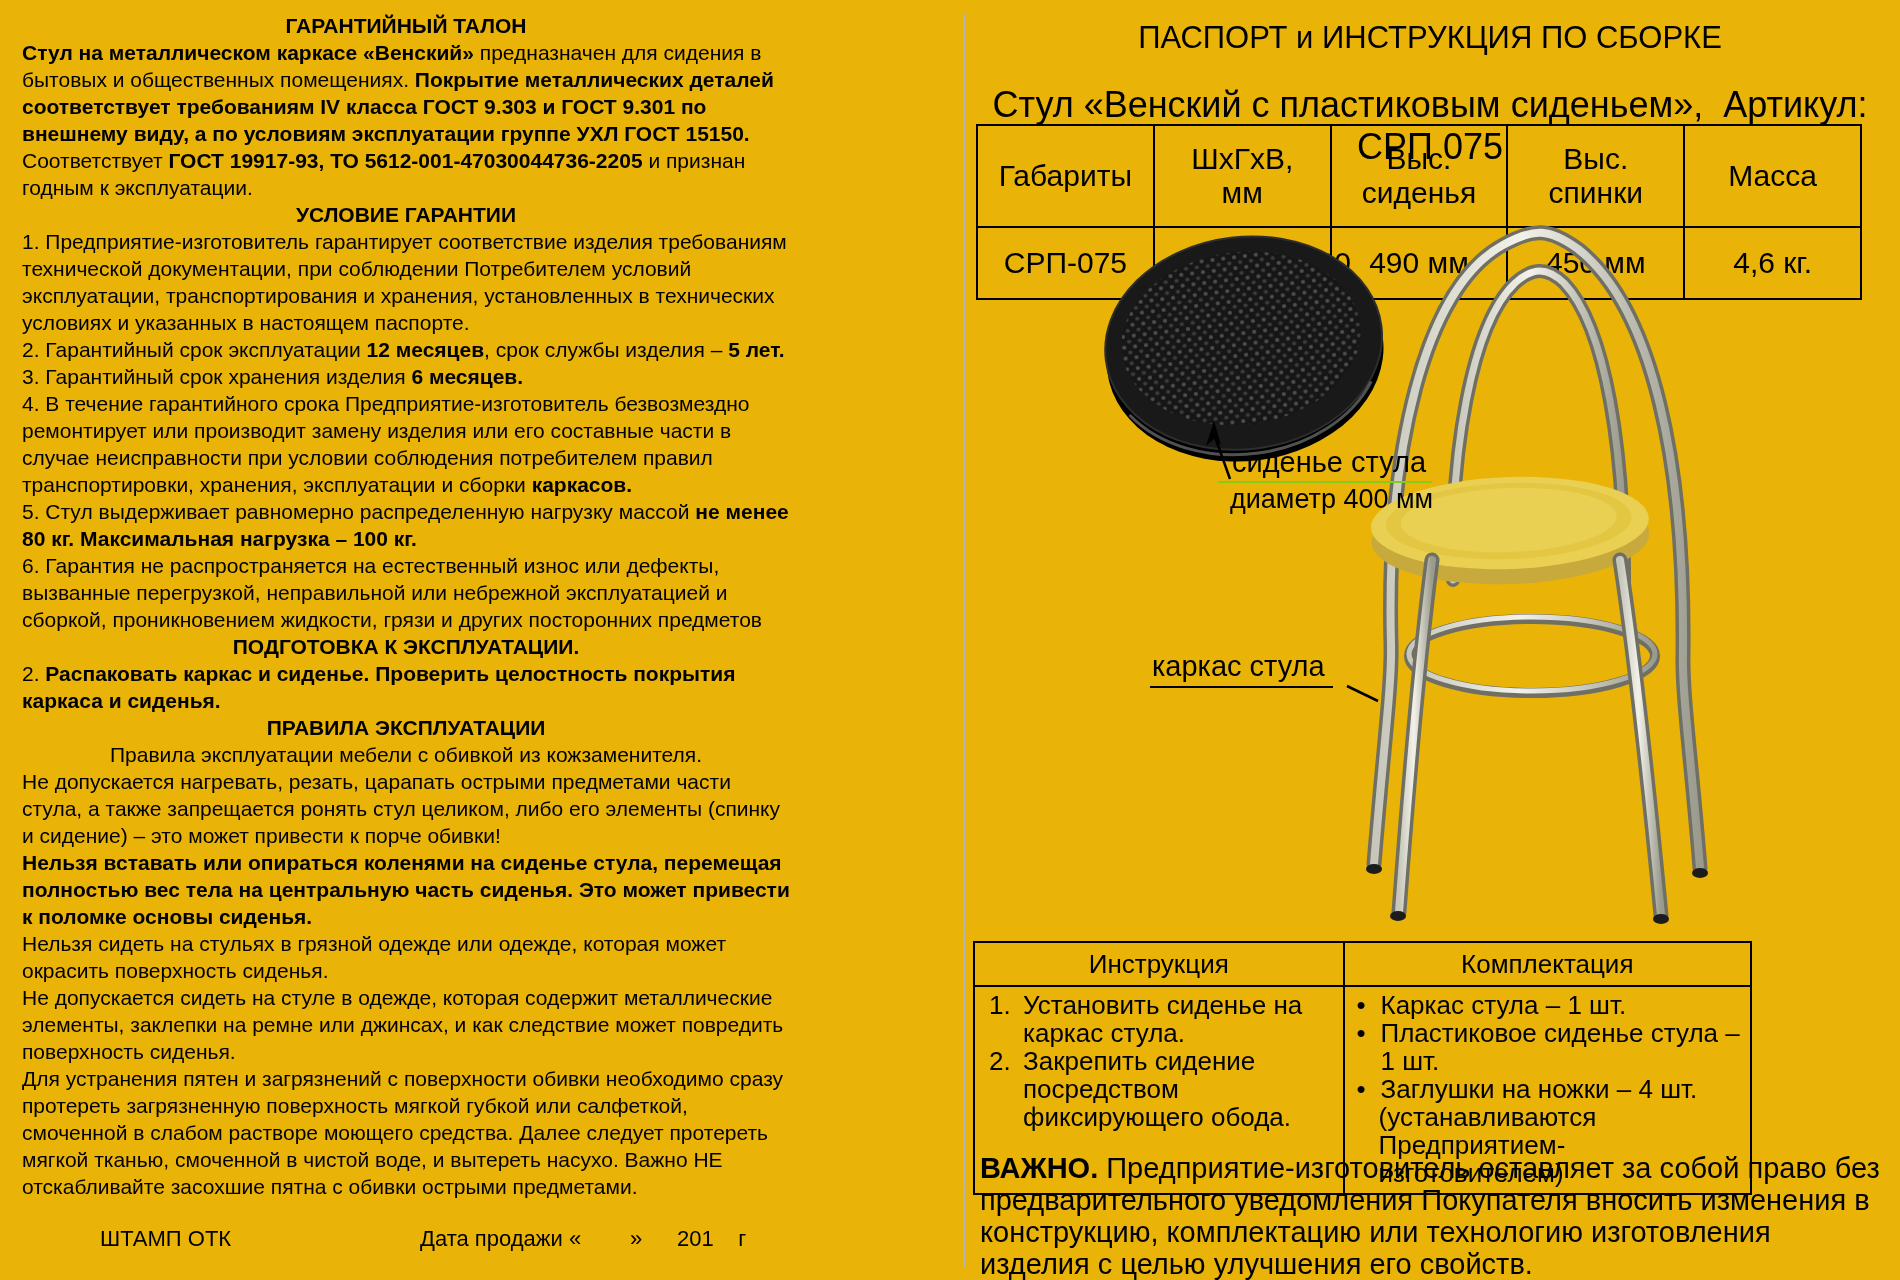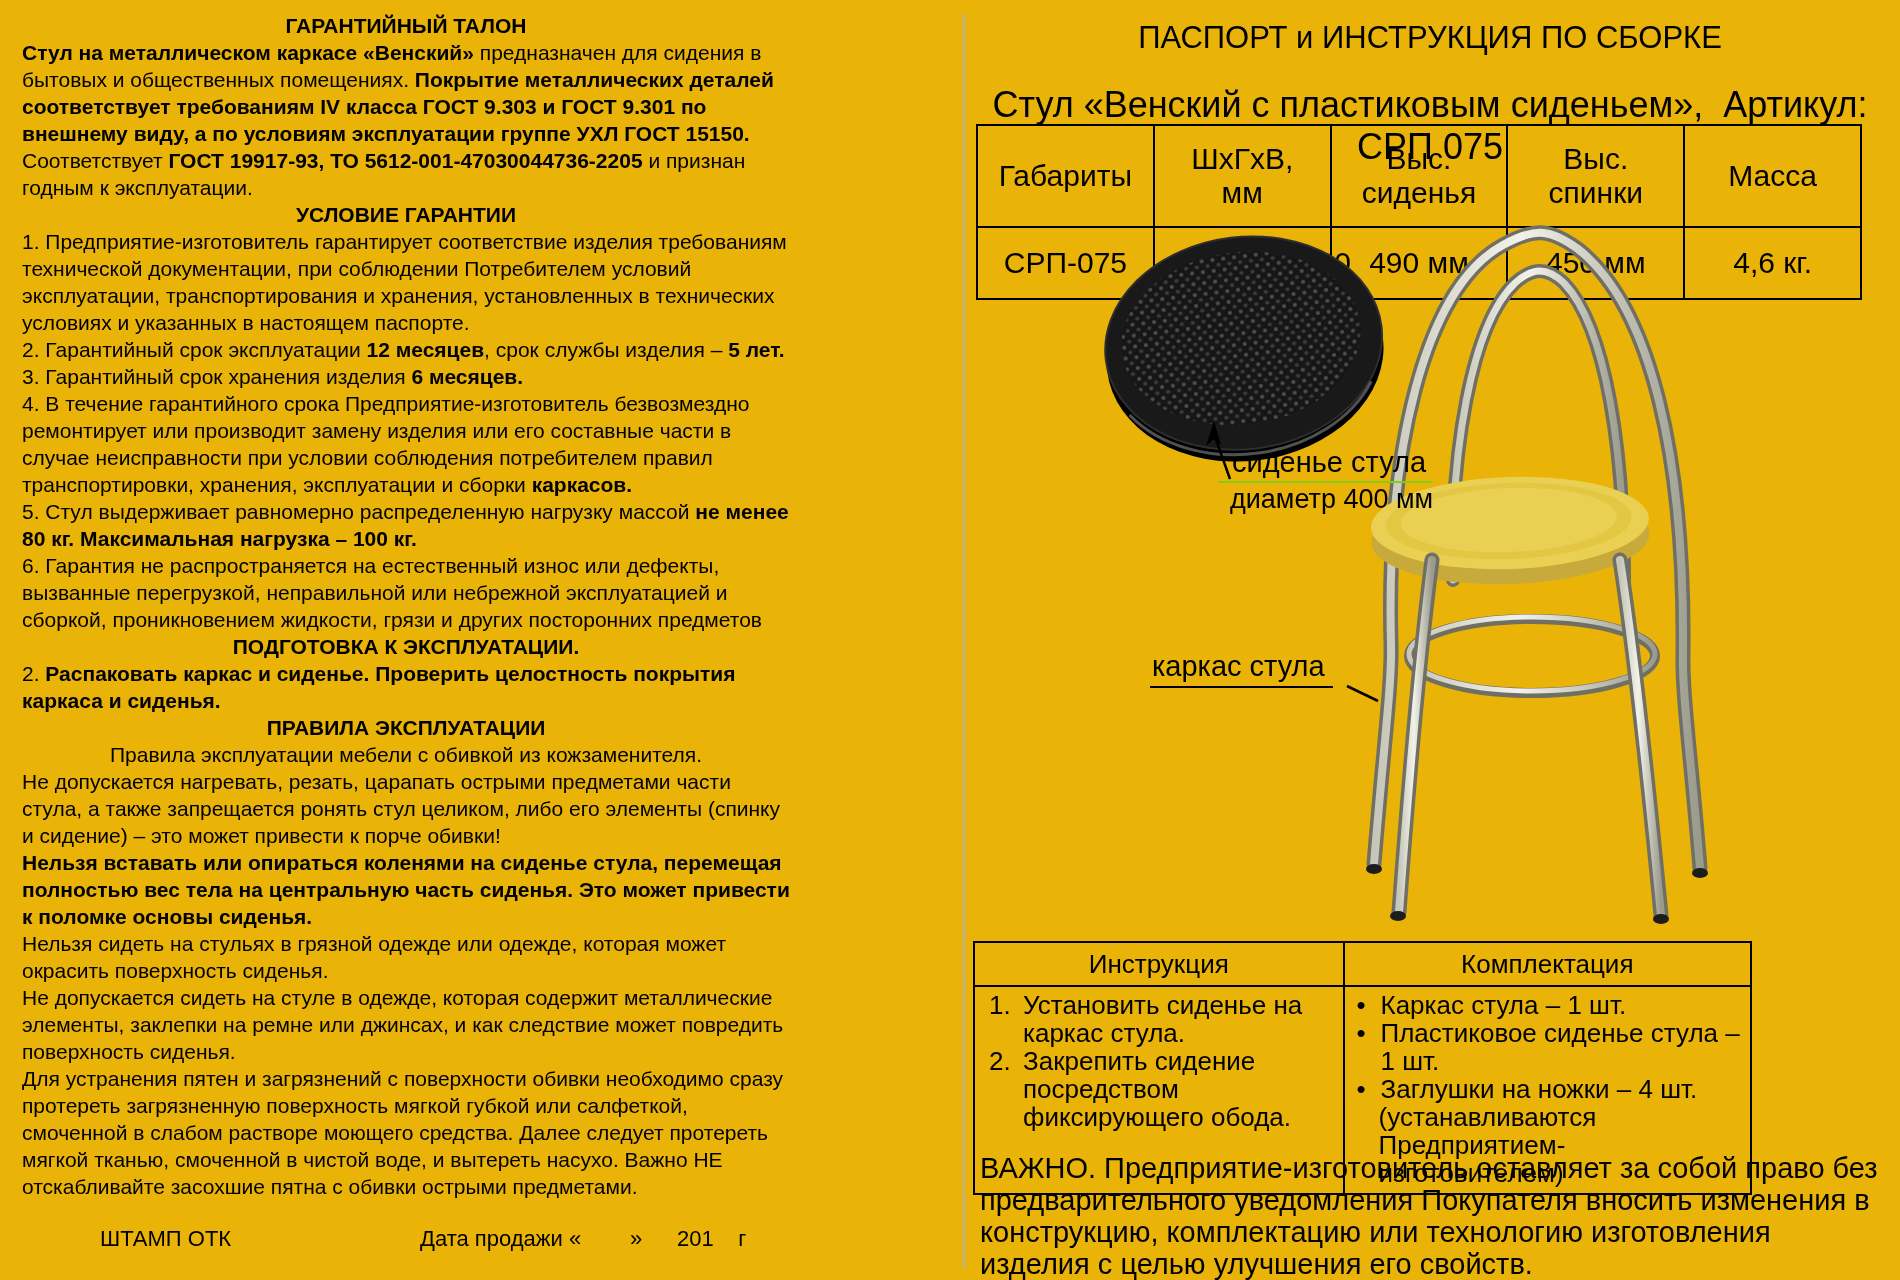--- a/index.html
+++ b/index.html
@@ -47,21 +47,21 @@
   table.asm tr.bd td{height:134px;}
   .cell-pad{padding:4px 8px 6px 10px;line-height:28px;}
   .ins{position:relative;padding-left:38px;}
   .ins .num{position:absolute;left:4px;}
   .kit{position:relative;padding-left:26px;}
   .kit .blt{position:absolute;left:2px;}
   .kitnote{margin-left:24px;}
 
   
   .important{position:absolute;left:980px;top:1152px;width:900px;font-size:29px;line-height:32px;}
-  .important .lab{font-weight:normal;text-align:center;}
+  .important .lab{font-weight:bold;text-align:center;}
   .important .itx{text-align:center;}
 </style>
 </head>
 <body>
 
 <div class="page">
 
   <div class="col-left" id="warranty-blocks">
       <div class="blk h"><span>ГАРАНТИЙНЫЙ ТАЛОН</span></div>
       <div class="blk p"><span class="b">Стул на металлическом каркасе «Венский» </span><span>предназначен для сидения в бытовых и общественных помещениях. </span><span class="b">Покрытие металлических деталей соответствует требованиям IV класса ГОСТ 9.303 и ГОСТ 9.301 по внешнему виду, а по условиям эксплуатации группе УХЛ ГОСТ 15150. </span><span>Соответствует </span><span class="b">ГОСТ 19917-93, ТО 5612-001-47030044736-2205 </span><span>и признан годным к эксплуатации.</span></div>

